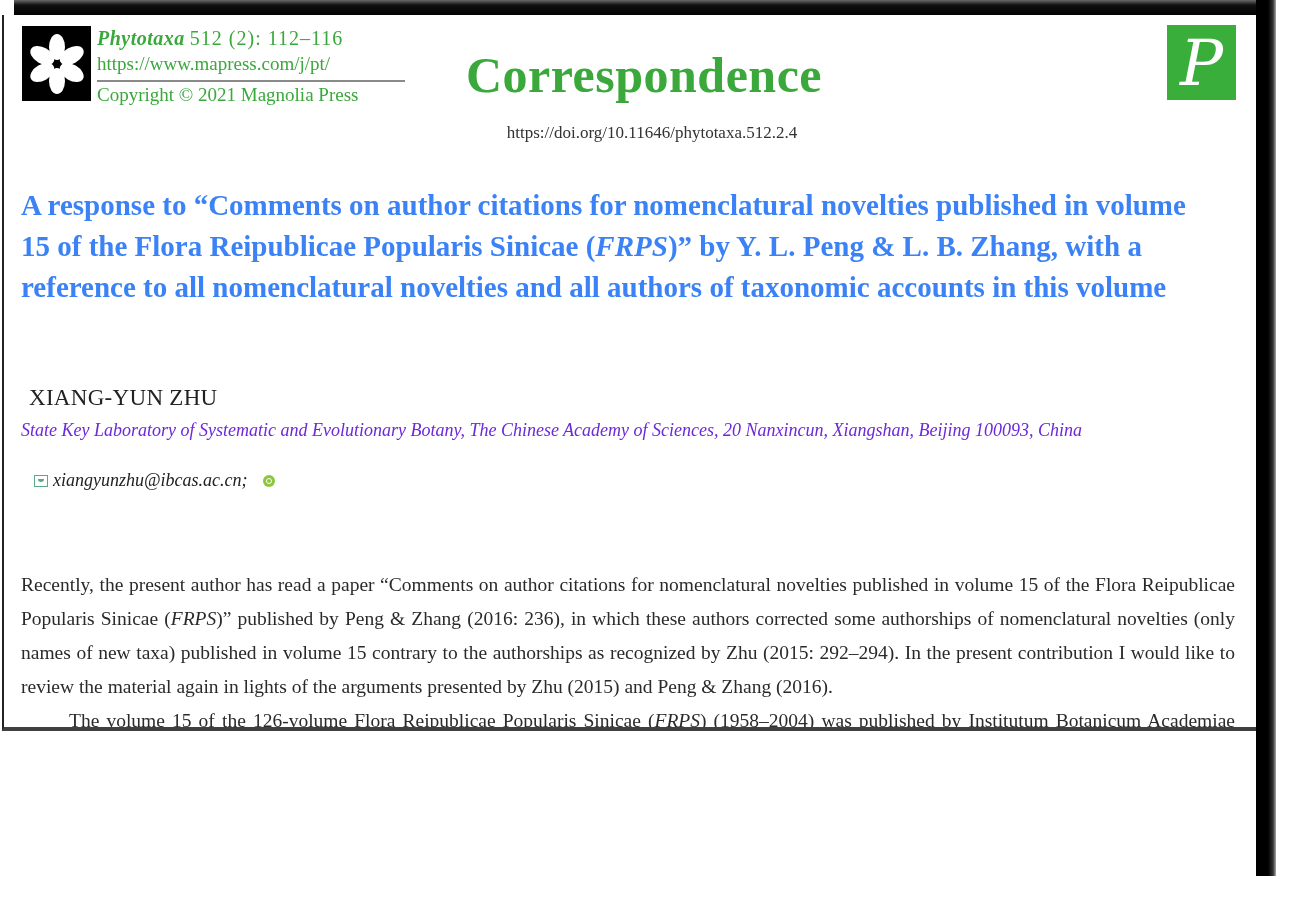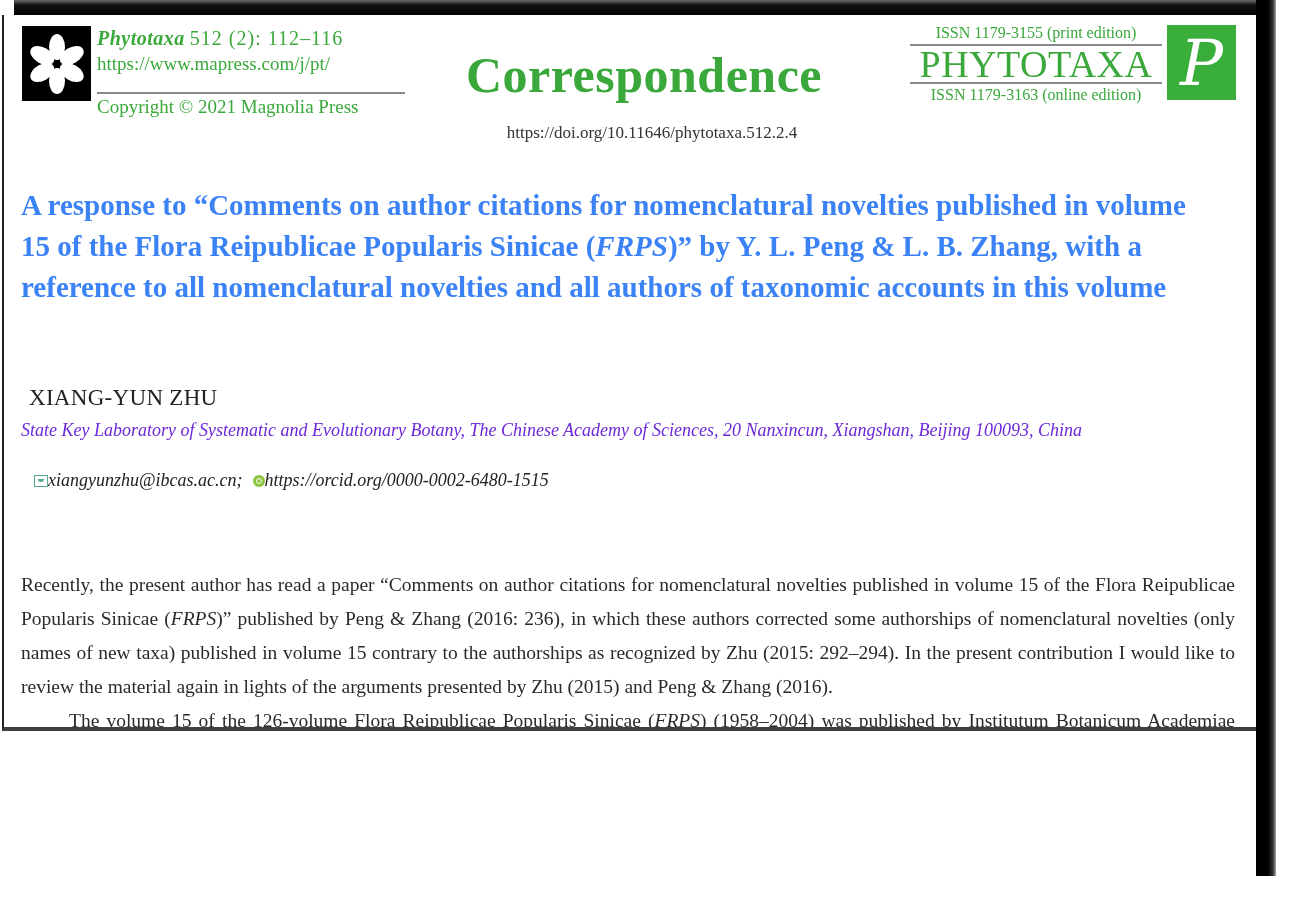--- a/index.html
+++ b/index.html
@@ -30,21 +30,21 @@
     .flower-logo {
       position: absolute; left: 18px; top: 11px; width: 69px; height: 75px;
       background: #000; display: flex; align-items: center; justify-content: center;
     }
     .journal-meta {
       position: absolute; left: 93px; top: 10px; width: 308px;
       font-size: 20px; line-height: 26px; color: #3aa83a;
     }
     .journal-meta .name { font-weight: bold; font-style: italic; letter-spacing: 0.5px; }
     .journal-meta .issue { letter-spacing: 1px; }
-    .journal-meta .url { font-size: 19px; border-bottom: 2px solid #8a8a8a; padding-bottom: 16px; line-height: 25px; }
+    .journal-meta .url { font-size: 19px; border-bottom: 2px solid #8a8a8a; padding-bottom: 4px; line-height: 25px; }
     .journal-meta .copy { font-size: 19px; line-height: 26px; }
 
     .section-title {
       position: absolute; left: 440px; top: 30px; width: 400px; text-align: center;
       font-size: 50px; font-weight: bold; color: #3aa83a; letter-spacing: 0.5px;
       line-height: 60px;
     }
     .doi {
       position: absolute; left: 400px; top: 108px; width: 496px; text-align: center;
       font-size: 17px; color: #333;
@@ -74,21 +74,21 @@
     }
     .author {
       position: absolute; left: 25px; top: 370px; font-size: 23px; color: #222; letter-spacing: 0.3px;
     }
     .affil {
       position: absolute; left: 17px; top: 402px; width: 1200px;
       font-size: 18px; font-style: italic; line-height: 26px; color: #6d28d9;
     }
     .contact {
       position: absolute; left: 30px; top: 455px; font-size: 18px; font-style: italic; color: #222;
-      display: flex; align-items: center; 
+      display: flex; align-items: center; gap: 5px;
     }
     .mail-icon {
       display: inline-block; width: 14px; height: 12px; border: 1px solid #58a88a; position: relative;
       box-sizing: border-box;
     }
     .mail-icon::after {
       content: ""; position: absolute; left: 3px; top: 3px; width: 6px; height: 3px;
       background: #58a88a; border-radius: 0 0 3px 3px;
     }
     .orcid-icon {
@@ -135,39 +135,33 @@
       <span class="name">Phytotaxa</span>
       <span class="issue">512 (2): 112–116</span>
     </div>
     <div class="url">https://www.mapress.com/j/pt/</div>
     <div class="copy">Copyright © 2021 Magnolia Press</div>
   </div>
 
   <div class="section-title">Correspondence</div>
   <div class="doi">https://doi.org/10.11646/phytotaxa.512.2.4</div>
 
-  <div class="issn-block">
-    <div class="issn">ISSN 1179-3155 (print edition)</div>
-    <div class="brand">PHYTOTAXA</div>
-    <div class="issn">ISSN 1179-3163 (online edition)</div>
-  </div>
   <div class="p-logo">
     <span>P</span>
   </div>
 
   <div class="article-title"><span>A response to “Comments on author citations for nomenclatural novelties published in volume 15 of the Flora Reipublicae Popularis Sinicae (</span><span class="ital">FRPS</span><span>)” by Y. L. Peng &amp; L. B. Zhang, with a reference to all nomenclatural novelties and all authors of taxonomic accounts in this volume</span></div>
 
   <div class="author">XIANG-YUN ZHU</div>
   <div class="affil">State Key Laboratory of Systematic and Evolutionary Botany, The Chinese Academy of Sciences, 20 Nanxincun, Xiangshan, Beijing 100093, China</div>
 
   <div class="contact">
     <span class="mail-icon"></span>
     <span>xiangyunzhu@ibcas.ac.cn;</span>
     <span class="orcid-icon"></span>
-    <span>https://orcid.org/0000-0002-6480-1515</span>
   </div>
 
   <div class="body-text">
     <p><span>Recently, the present author has read a paper “Comments on author citations for nomenclatural novelties published in volume 15 of the Flora Reipublicae Popularis Sinicae (</span><span class="ital">FRPS</span><span>)” published by Peng &amp; Zhang (2016: 236), in which these authors corrected some authorships of nomenclatural novelties (only names of new taxa) published in volume 15 contrary to the authorships as recognized by Zhu (2015: 292–294). In the present contribution I would like to review the material again in lights of the arguments presented by Zhu (2015) and Peng &amp; Zhang (2016).</span></p>
     <p class="indent"><span>The volume 15 of the 126-volume Flora Reipublicae Popularis Sinicae (</span><span class="ital">FRPS</span><span>) (1958–2004) was published by Institutum Botanicum Academiae Sinicae in 1978 (Wang &amp; Tang 1978). This volume was edited by Prof. Fa-Tsuan Wang and Prof. Tsin Tang, and all of the authors that contributed to it are listed in Chinese and Latin on the two pages next to the last one. Nevertheless, the contributor(s) to each generic account were not explicitly identified, thus opening room for doubts and discussion.</span></p>
   </div>
 
 </div>
 
 </body></html>

